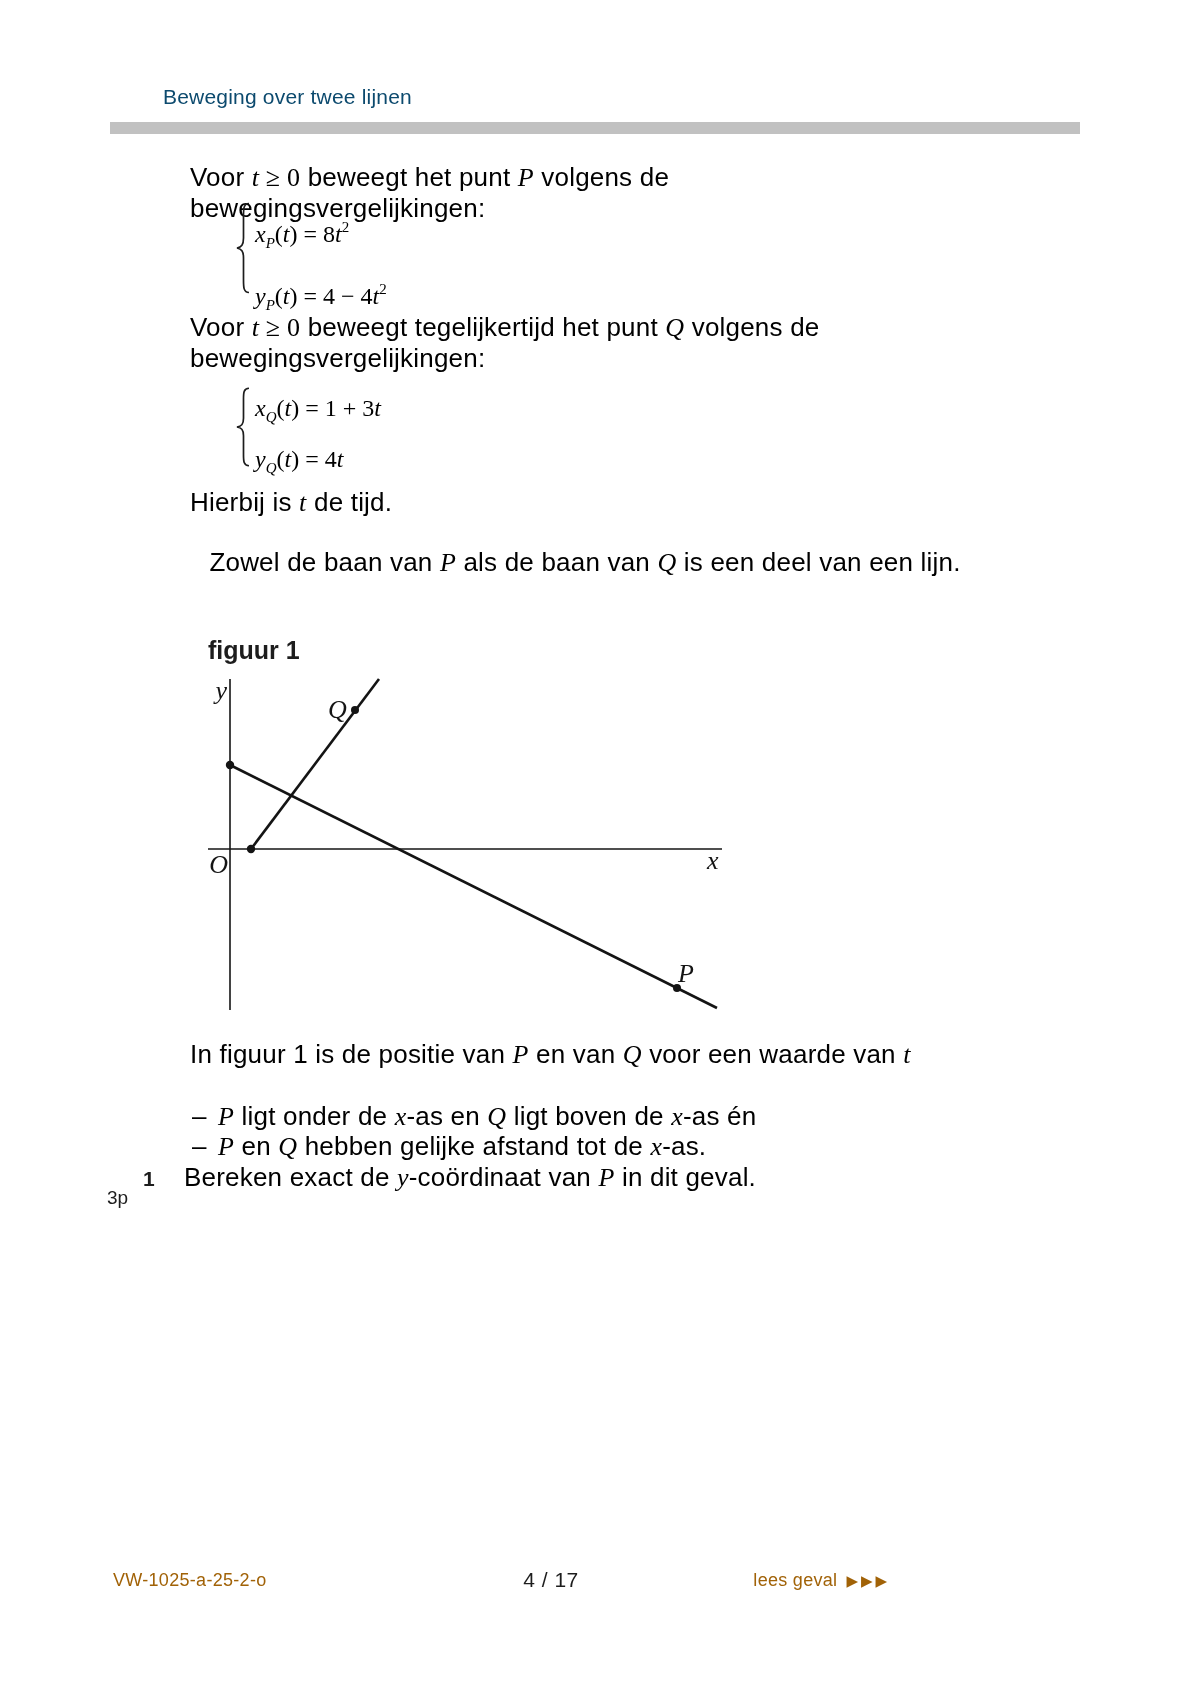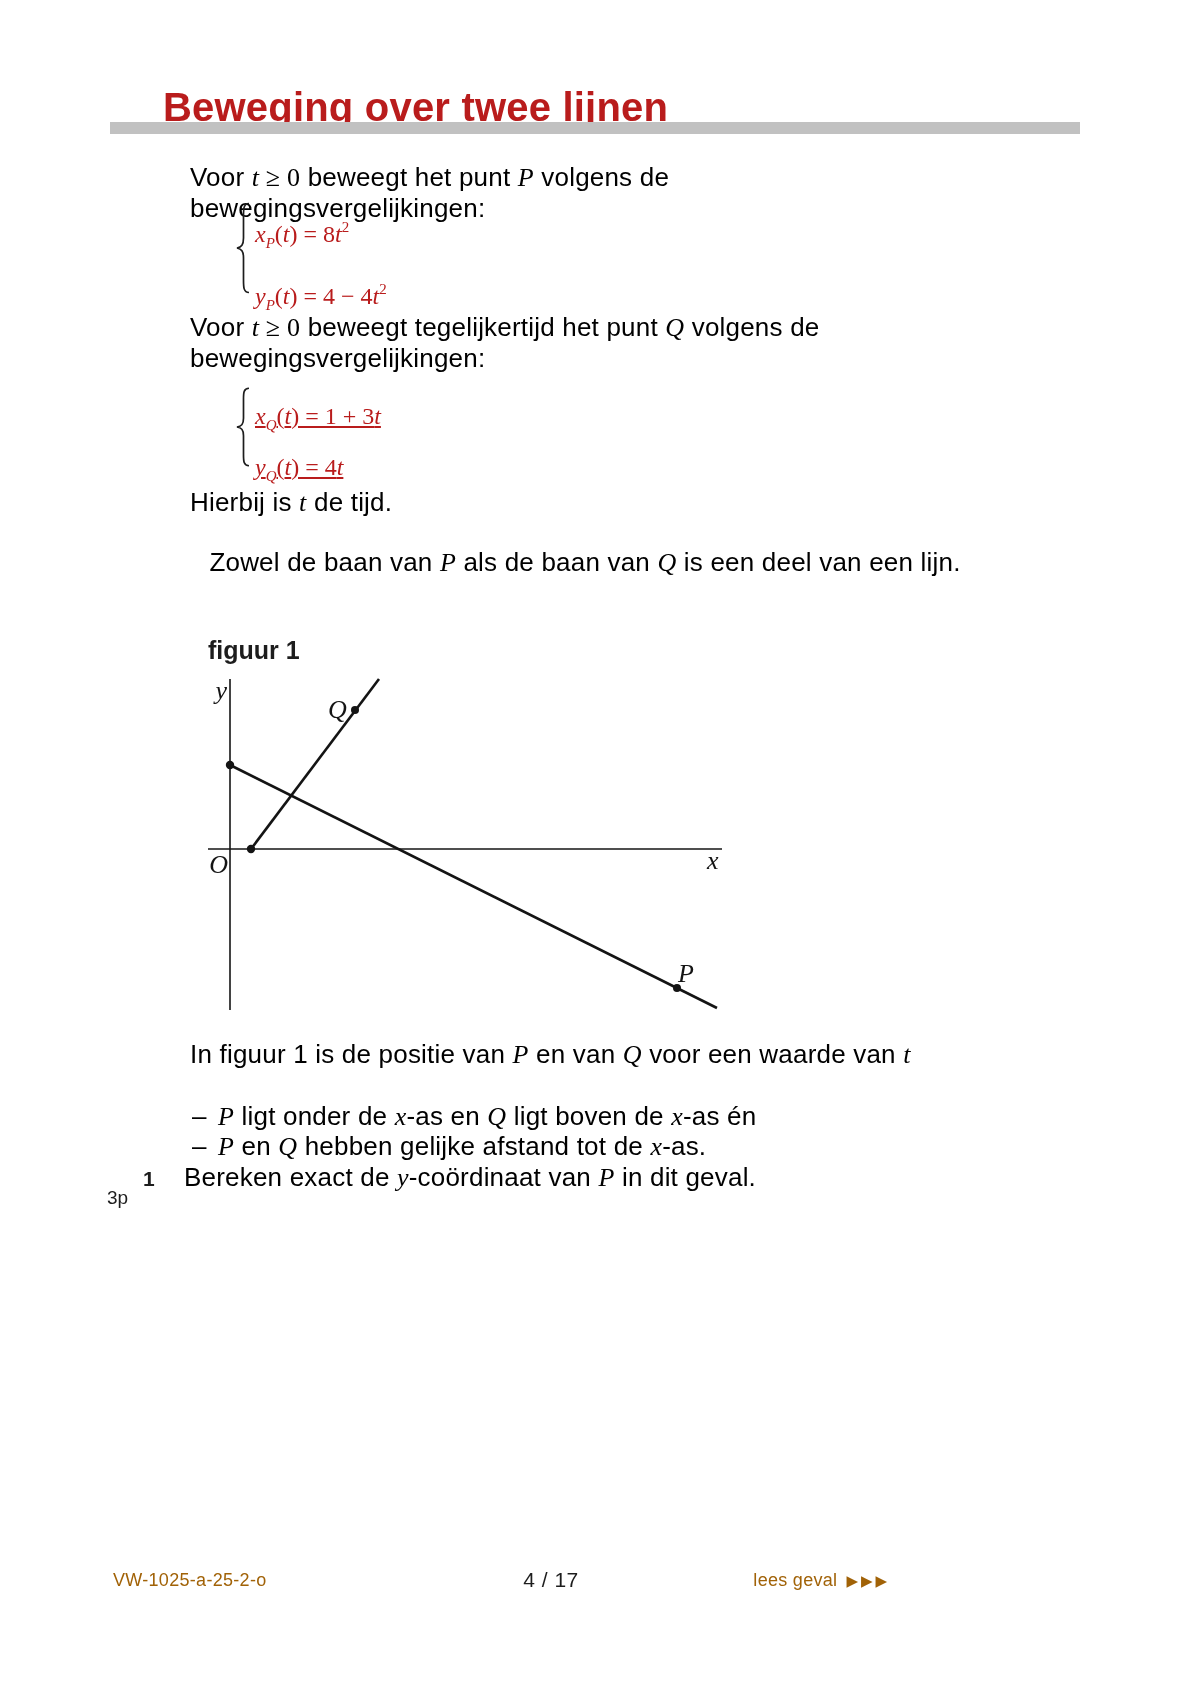--- a/index.html
+++ b/index.html
@@ -4,23 +4,23 @@
 <style>
   html,body{margin:0;padding:0;}
   body{
     width:1191px;height:1684px;background:#ffffff;position:relative;
     font-family:"Liberation Sans",sans-serif;color:#1d1d1d;overflow:hidden;
   }
   .abs{position:absolute;}
   .t{font-size:26px;line-height:30px;letter-spacing:0.2px;color:#000000;}
   .mi{font-family:"Liberation Serif",serif;font-style:italic;}
   .mr{font-family:"Liberation Serif",serif;}
-  .title{font-size:40px;font-weight:bold;letter-spacing:0.2px;color:#b91c1c;}
+  .title{font-size:21px;font-weight:normal;letter-spacing:0.2px;color:#0c4a6e;}
   .rule{background:#c1c1c1;}
-  .eq{font-family:"Liberation Serif",serif;font-size:24px;color:#b91c1c;}
+  .eq{font-family:"Liberation Serif",serif;font-size:24px;color:#000000;}
   .eq .ev{font-style:italic;}
   .eq .ero{font-style:normal;}
   .eq .esub{font-style:italic;font-size:15px;vertical-align:-6px;}
   .eq .esup{font-style:normal;font-size:15px;vertical-align:10px;}
   .eqlines1{line-height:46px;}
   .eqlines2{line-height:42px;}
   .figlabel{font-size:25px;font-weight:bold;}
   .dash{display:inline-block;width:26px;}
   .marks{font-size:19px;}
   .qnum{font-size:21px;font-weight:bold;}
@@ -46,21 +46,21 @@
     <div><span class="ev">y</span><span class="esub">P</span><span class="ero">(</span><span class="ev">t</span><span class="ero">) = 4 − 4</span><span class="ev">t</span><span class="esup">2</span></div>
   </div>
 </div>
 
 <div class="abs t" style="left:190px;top:312px;width:780px;"><span>Voor </span><span class="mi">t</span><span class="mr"> ≥ 0</span><span> beweegt tegelijkertijd het punt </span><span class="mi">Q</span><span> volgens de</span><br><span>bewegingsvergelijkingen:</span></div>
 
 <div class="abs" style="left:236px;top:387px;">
   <svg width="15" height="80" viewBox="0 0 15 92" preserveAspectRatio="none">
     <path d="M13,1.5 C7.5,1.5 7.5,7 7.5,14 L7.5,36 C7.5,43 5.5,45 1,46 C5.5,47 7.5,49 7.5,56 L7.5,78 C7.5,85 7.5,90.5 13,90.5" fill="none" stroke="#1d1d1d" stroke-width="1.7"></path>
   </svg>
-  <div class="abs eq eqlines2" style="left:19px;top:8px;white-space:nowrap;text-decoration:underline;">
+  <div class="abs eq eqlines2" style="left:19px;top:0px;white-space:nowrap;">
     <div><span class="ev">x</span><span class="esub">Q</span><span class="ero">(</span><span class="ev">t</span><span class="ero">) = 1 + 3</span><span class="ev">t</span></div>
     <div><span class="ev">y</span><span class="esub">Q</span><span class="ero">(</span><span class="ev">t</span><span class="ero">) = 4</span><span class="ev">t</span></div>
   </div>
 </div>
 
 <div class="abs t" style="left:190px;top:487px;"><span>Hierbij is </span><span class="mi">t</span><span> de tijd.</span></div>
 
 <div class="abs t" style="left:190px;top:547px;width:790px;text-align:center;"><span>Zowel de baan van </span><span class="mi">P</span><span> als de baan van </span><span class="mi">Q</span><span> is een deel van een lijn.</span><br></div>
 
 <div class="abs figlabel" style="left:208px;top:636px;">figuur 1</div>

